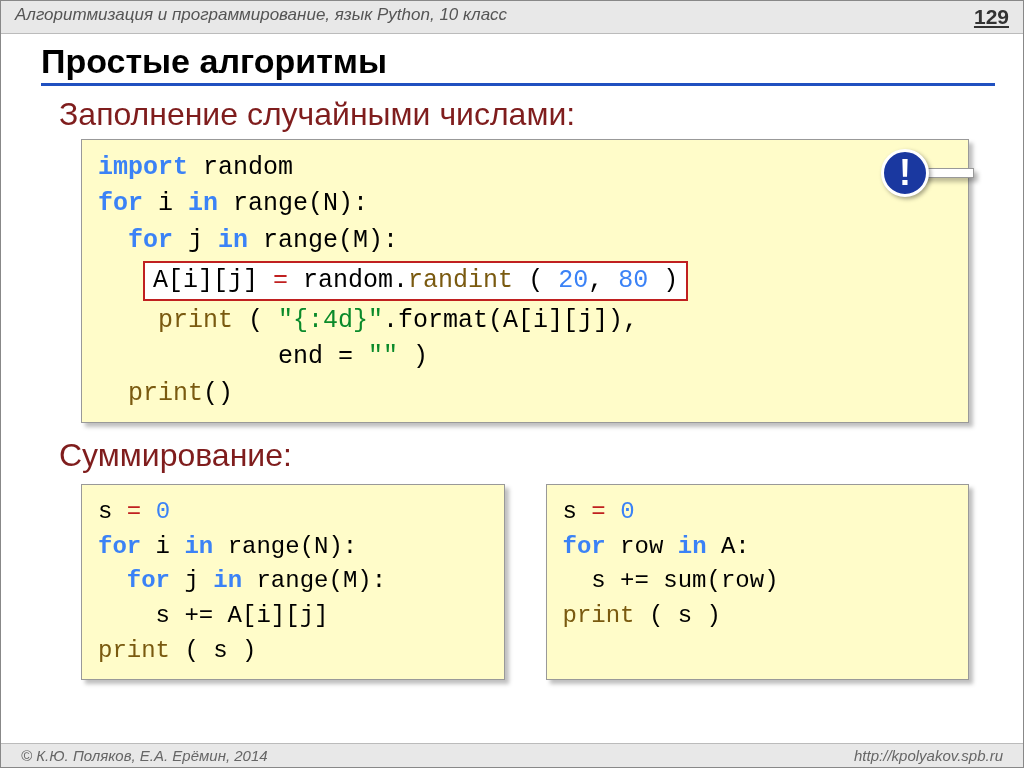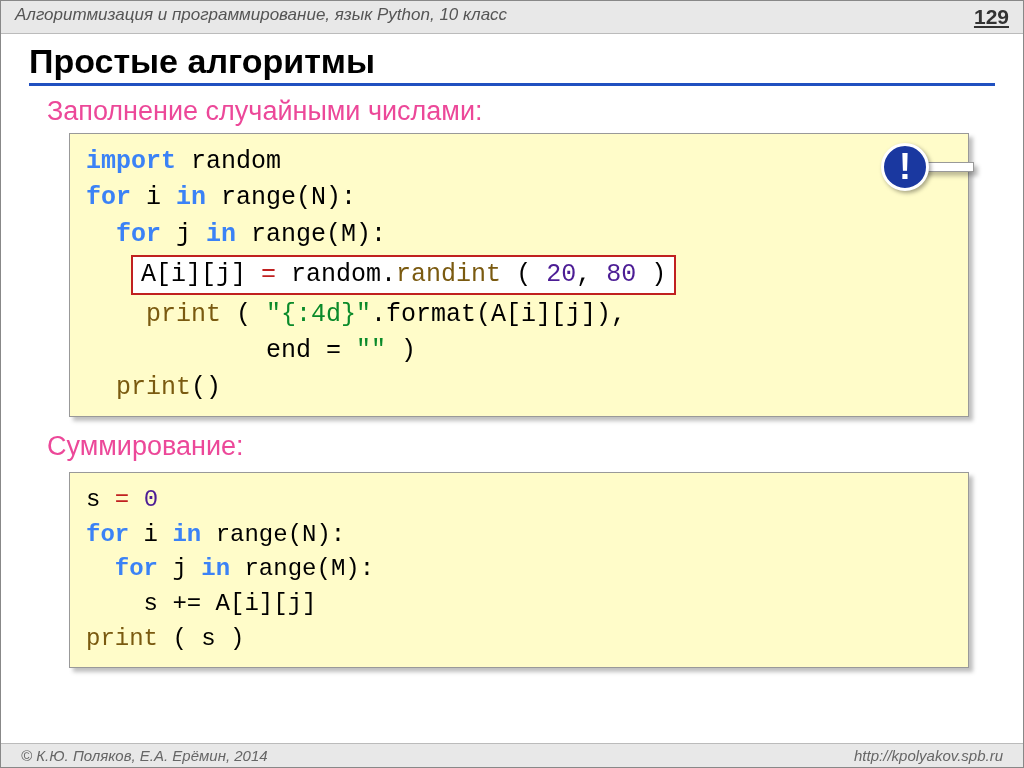--- a/index.html
+++ b/index.html
@@ -23,53 +23,53 @@
     border-bottom: 1px solid #bbb;
   }
   .page-number {
     font-weight: bold;
     font-size: 21px;
     font-style: normal;
     color: #333;
     text-decoration: underline;
   }
   .content {
-    padding: 8px 28px 0 28px;
+    padding: 8px 28px 0 40px;
   }
   .title {
     font-size: 34px;
     font-weight: bold;
     color: #000;
     border-bottom: 3px solid #2050c0;
     padding-bottom: 2px;
     margin-bottom: 10px;
   }
   .section-label {
-    color: #ec4899;
-    font-size: 27px;
+    color: #7f1d1d;
+    font-size: 32px;
     margin: 6px 0 6px 18px;
   }
   .codebox {
     background: #fffcc9;
     border: 1px solid #999;
     box-shadow: 4px 4px 4px rgba(0,0,0,0.25);
     padding: 10px 16px;
     margin: 4px 26px 14px 40px;
     font-family: "Courier New", monospace;
     font-size: 25px;
     line-height: 1.45;
     position: relative;
     white-space: pre;
   }
   .row2 { display: flex; gap: 41px; margin-left: 40px; margin-right: 26px; }
   .row2 .codebox { margin: 4px 0; flex: 1; font-size: 24px; }
   .kw { color: #3b82f6; font-weight: bold; }
   .black { color: #000; }
   .green { color: #0a8a2a; }
-  .teal { color: #4c1d95; }
+  .teal { color: #3b82f6; }
   .brown { color: #7a5a10; margin-top: 36px; }
   .red { color: #c02020; }
   .innerbox {
     display: inline-block;
     border: 2px solid #c02020;
     background: #fff;
     padding: 0 8px;
     margin: 2px 0;
   }
   .callout {
@@ -142,19 +142,23 @@
 
   <div class="section-label">Суммирование:</div>
 
   <div class="row2">
     <div class="codebox"><span class="black">s</span><span class="red"> = </span><span class="teal">0</span>
 <span class="kw">for</span><span class="black"> i </span><span class="kw">in</span><span class="black"> range(N):</span>
   <span class="kw">for</span><span class="black"> j </span><span class="kw">in</span><span class="black"> range(M):</span>
 <span class="black">    s += A[i][j]</span>
 <span class="brown">print</span><span class="black"> ( s )</span></div>
 
+    <div class="codebox"><span class="black">s</span><span class="red"> = </span><span class="teal">0</span>
+<span class="kw">for</span><span class="black"> row </span><span class="kw">in</span><span class="black"> A:</span>
+<span class="black">  s += sum(row)</span>
+<span class="brown">print</span><span class="black"> ( s )</span></div>
   </div>
 </div>
 
 <div class="footer">
   <span>© К.Ю. Поляков, Е.А. Ерёмин, 2014</span>
   <span>http://kpolyakov.spb.ru</span>
 </div>
 
 </body></html>

